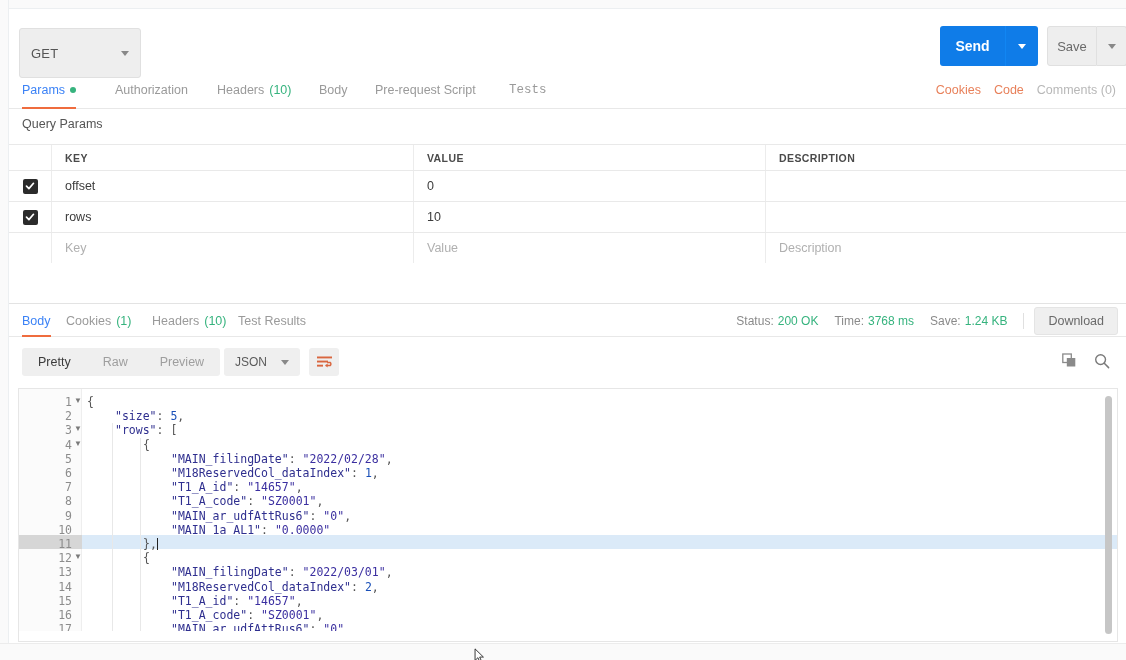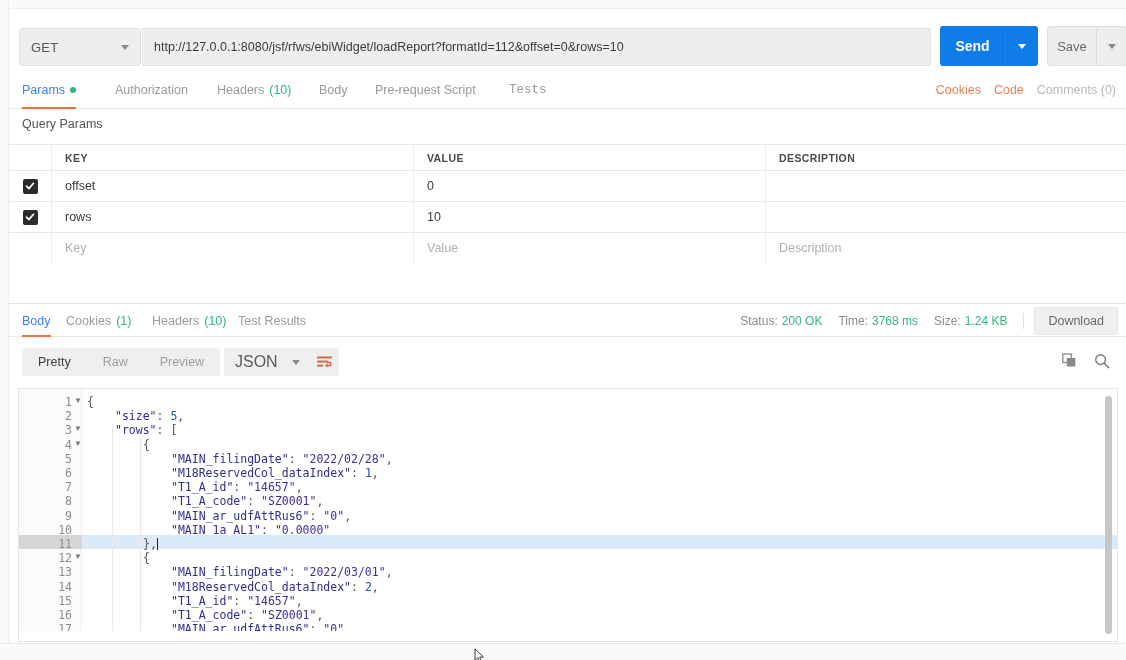--- a/index.html
+++ b/index.html
@@ -14,21 +14,21 @@
   }
   #app { position: relative; width: 1126px; height: 660px; background:#fff; }
 
   
   .top-strip { position:absolute; left:0; top:0; width:1126px; height:9px; background:#fafafa; border-bottom:1px solid #eceff1;}
   .left-rail { position:absolute; left:0; top:0; width:9px; height:660px; background:#fafafa; border-right:1px solid #eceff1; }
 
   
   .urlrow { position:absolute; left:9px; top:9px; width:1117px; height:58px; background:#ffffff; }
   .method-box {
-    position:absolute; left:10px; top:19px; width:122px; height:38px;
+    position:absolute; left:10px; top:19px; width:122px; height:50px;
     background:#eeeeee; border:1px solid #e0e0e0; border-radius:3px;
     display:flex; align-items:center; padding:0 11px; cursor:pointer;
   }
   .method-label { font-size:13px; color:#555; letter-spacing:.2px; flex:1; }
   .caret { width:0;height:0;border-left:4.5px solid transparent;border-right:4.5px solid transparent;border-top:5px solid #888; }
   .caret.white { border-top-color:#ffffff; }
   .url-box {
     position:absolute; left:133px; top:19px; width:789px; height:38px;
     background:#eeeeee; border:1px solid #e0e0e0; border-left:none; border-radius:0 3px 3px 0;
     display:flex; align-items:center; padding:0 12px; overflow:hidden;
@@ -99,21 +99,21 @@
             padding:6px 13px; font-size:12.5px; color:#6a6a6a; cursor:pointer; }
 
   
   .bodybar { position:absolute; left:9px; top:338px; width:1117px; height:48px; }
   .segctl { position:absolute; left:13px; top:10px; height:28px; background:#efefef; border-radius:3px;
             display:flex; align-items:center; }
   .seg { padding:0 16px; height:28px; display:flex; align-items:center; font-size:12.5px; color:#9e9e9e; cursor:pointer; }
   .seg.active { color:#3b3b3b; }
   .fmtctl { position:absolute; left:215px; top:10px; height:28px; background:#efefef; border-radius:3px;
             display:flex; align-items:center; padding:0 11px; gap:14px; cursor:pointer; }
-  .fmt-label { font-size:16px; color:#5a5a5a; }
+  .fmt-label { font-size:12px; color:#5a5a5a; }
   .wrapbtn { position:absolute; left:300px; top:10px; width:30px; height:28px; background:#efefef; border-radius:3px;
              display:flex; align-items:center; justify-content:center; cursor:pointer; }
   .bodyicons { position:absolute; right:16px; top:10px; height:28px; display:flex; align-items:center; gap:17px; }
 
   
   .code-wrap { position:absolute; left:18px; top:388px; width:1100px; height:254px;
                border:1px solid #e6e6e6; background:#ffffff; overflow:hidden; }
   .gutter { position:absolute; left:0; top:0; width:63px; height:100%; background:#fbfbfb; border-right:1px solid #eeeeee; }
   .ln { position:absolute; left:0; width:53px; text-align:right; color:#8c8c8c;
         font-family:"DejaVu Sans Mono", monospace; font-size:11.5px; }
@@ -144,23 +144,20 @@
 <div id="app">
 
   <div class="top-strip"></div>
   <div class="left-rail"></div>
 
   <div class="urlrow">
     <div class="method-box">
       <span class="method-label">GET</span>
       <span class="caret"></span>
     </div>
-    <div class="url-box">
-      <span class="url-text">http://127.0.0.1:8080/jsf/rfws/ebiWidget/loadReport?formatId=112&amp;offset=0&amp;rows=10</span>
-    </div>
     <div class="send-btn">Send</div>
     <div class="send-caret">
       <span class="caret white"></span>
     </div>
     <div class="save-btn">Save</div>
     <div class="save-caret">
       <span class="caret"></span>
     </div>
   </div>
 
@@ -282,21 +279,21 @@
     </div>
     <div class="tab" style="left:229px; height:33px;">
       <span>Test Results</span>
     </div>
 
     <div class="meta">
       <span class="k">Status:</span>
       <span class="v">200 OK</span>
       <span class="k">Time:</span>
       <span class="v">3768 ms</span>
-      <span class="k">Size:</span>
+      <span class="k">Save:</span>
       <span class="v">1.24 KB</span>
       <span class="vsep"></span>
       <span class="dl-btn">Download</span>
     </div>
   </div>
 
   <div class="bodybar">
     <div class="segctl">
       <div class="seg active">Pretty</div>
       <div class="seg">Raw</div>

